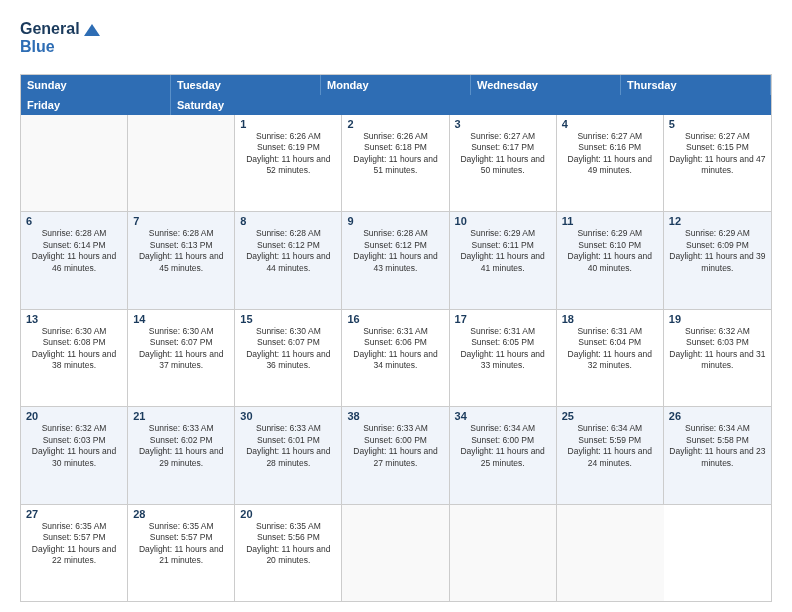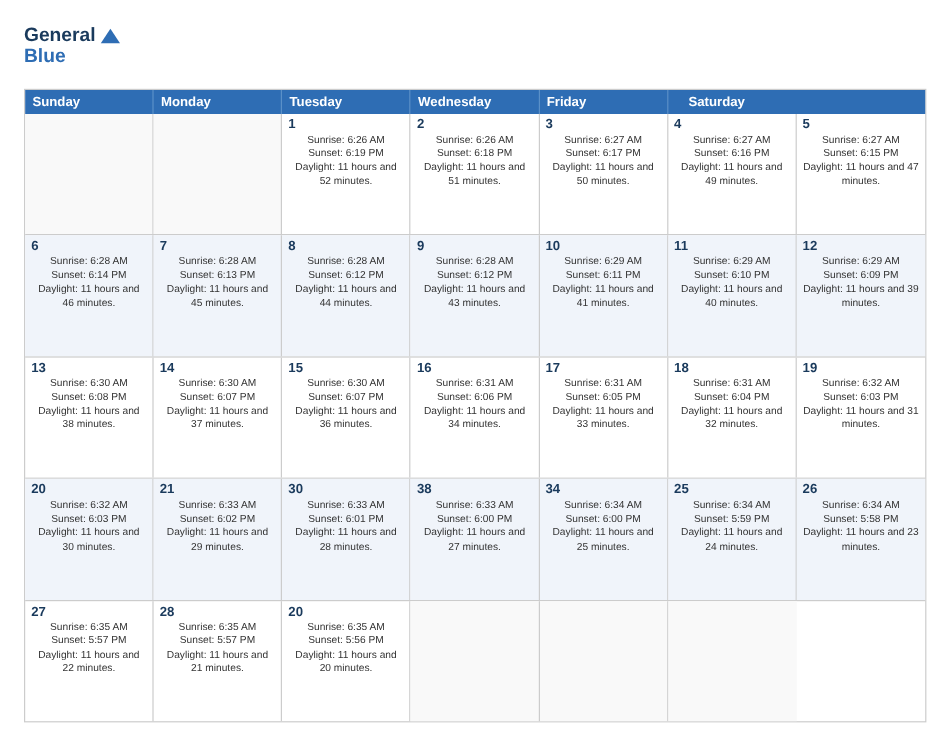--- a/index.html
+++ b/index.html
@@ -42,31 +42,31 @@
       color: #333;
     }
     .calendar {
       flex: 1;
       display: flex;
       flex-direction: column;
       border: 1px solid #ccc;
     }
     .cal-header {
       display: grid;
-      grid-template-columns: repeat(7, 1fr);
+      grid-template-columns: repeat(5, 1fr);
       background: #2e6db4;
     }
     .cal-header-cell {
       color: #fff;
       font-size: 11px;
       font-weight: bold;
       padding: 4px 6px;
       border-right: 1px solid #5a90c8;
     }
-    .cal-header-cell:last-child { border-right: none; margin-left: 11px; }
+    .cal-header-cell:last-child { border-right: none; }
     .cal-body {
       flex: 1;
       display: flex;
       flex-direction: column;
     }
     .cal-row {
       display: grid;
       grid-template-columns: repeat(7, 1fr);
       flex: 1;
       border-top: 1px solid #ccc;
@@ -116,23 +116,24 @@
 </div>
     <div class="title-section">
       <div class="month-title"></div>
       <div class="location"></div>
     </div>
   </div>
 
   <div class="calendar">
     <div class="cal-header">
     <div class="cal-header-cell">Sunday</div>
+        <div class="cal-header-cell">Tuesday</div>
         <div class="cal-header-cell">Monday</div>
-        <div class="cal-header-cell">Tuesday</div>
         <div class="cal-header-cell">Wednesday</div>
+        <div class="cal-header-cell">Thursday</div>
         <div class="cal-header-cell">Friday</div>
         <div class="cal-header-cell">Saturday</div>
       </div>
     <div class="cal-body">
     <div class="cal-row">
           <div class="cal-cell empty"></div>
           <div class="cal-cell empty"></div>
           <div class="cal-cell">
             <div class="day-num">1</div>
             <div class="day-info" style="white-space: pre-line;">Sunrise: 6:26 AM

